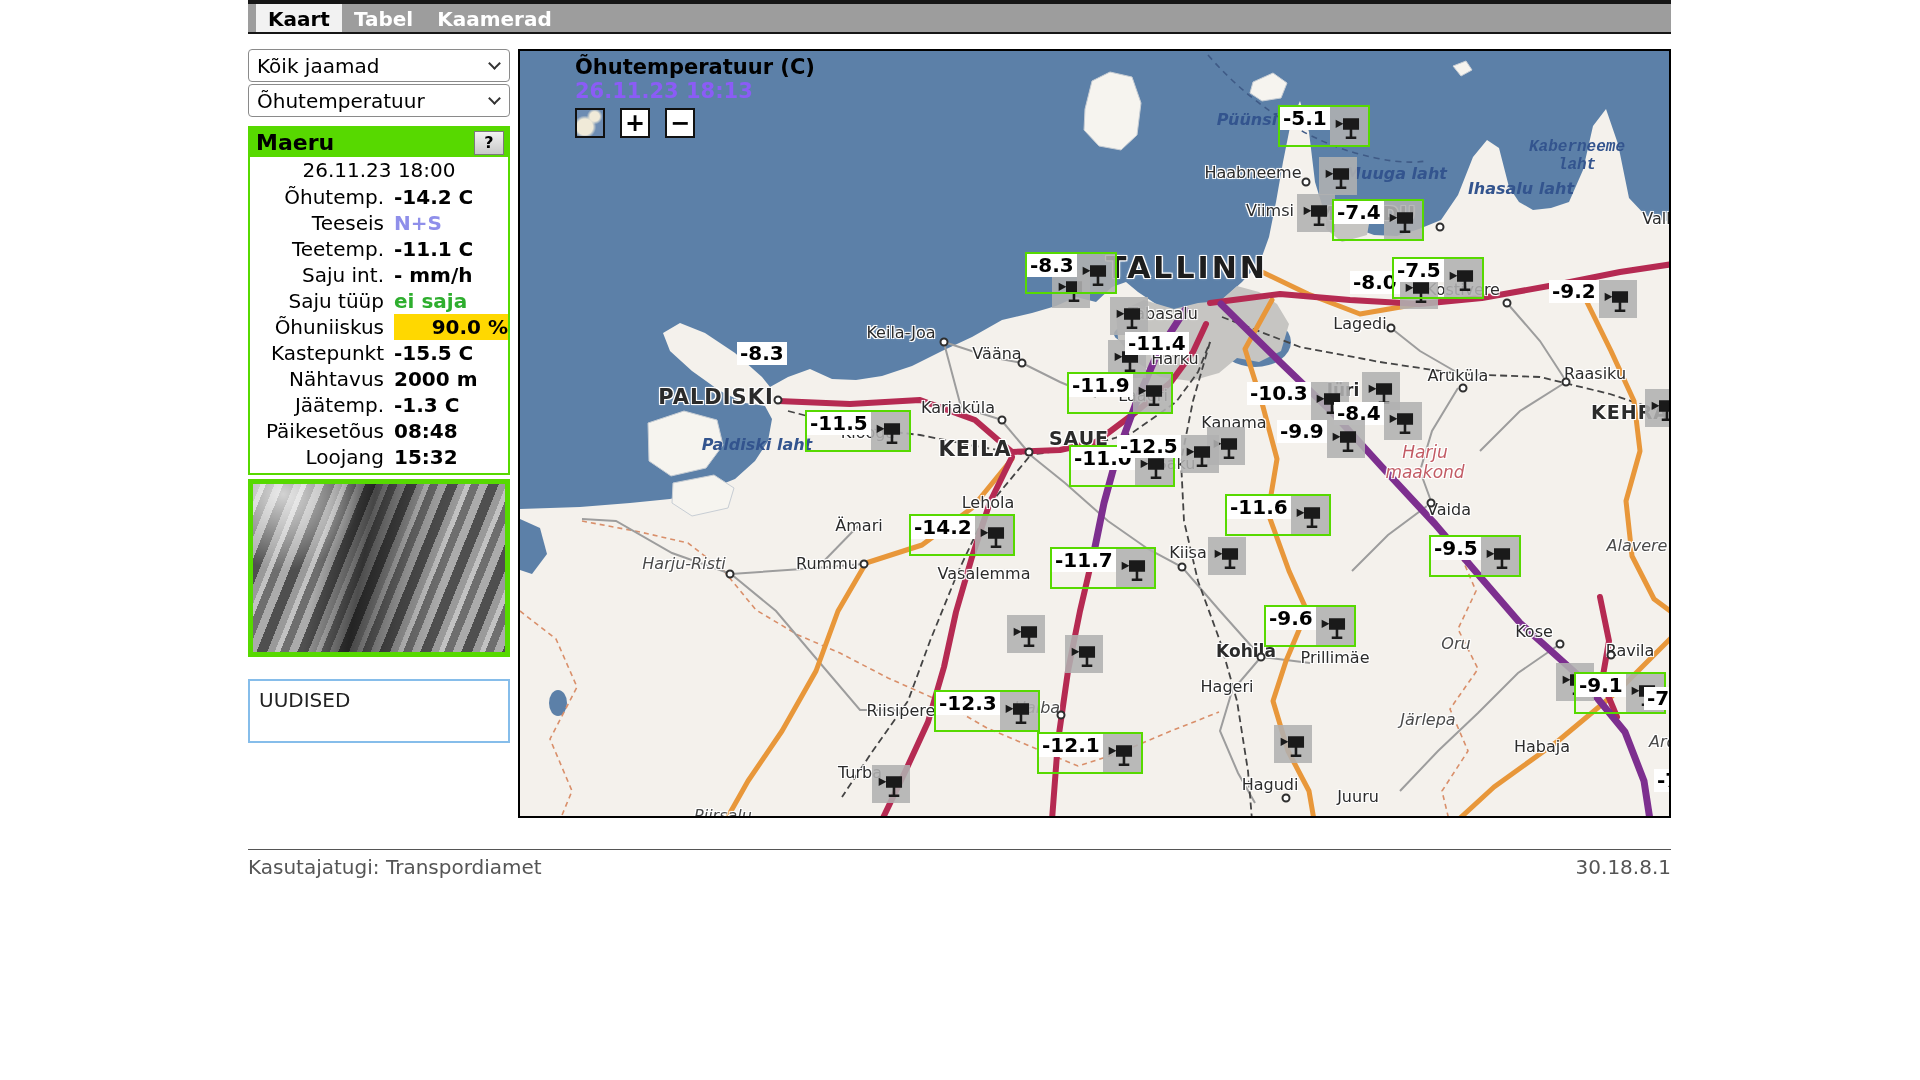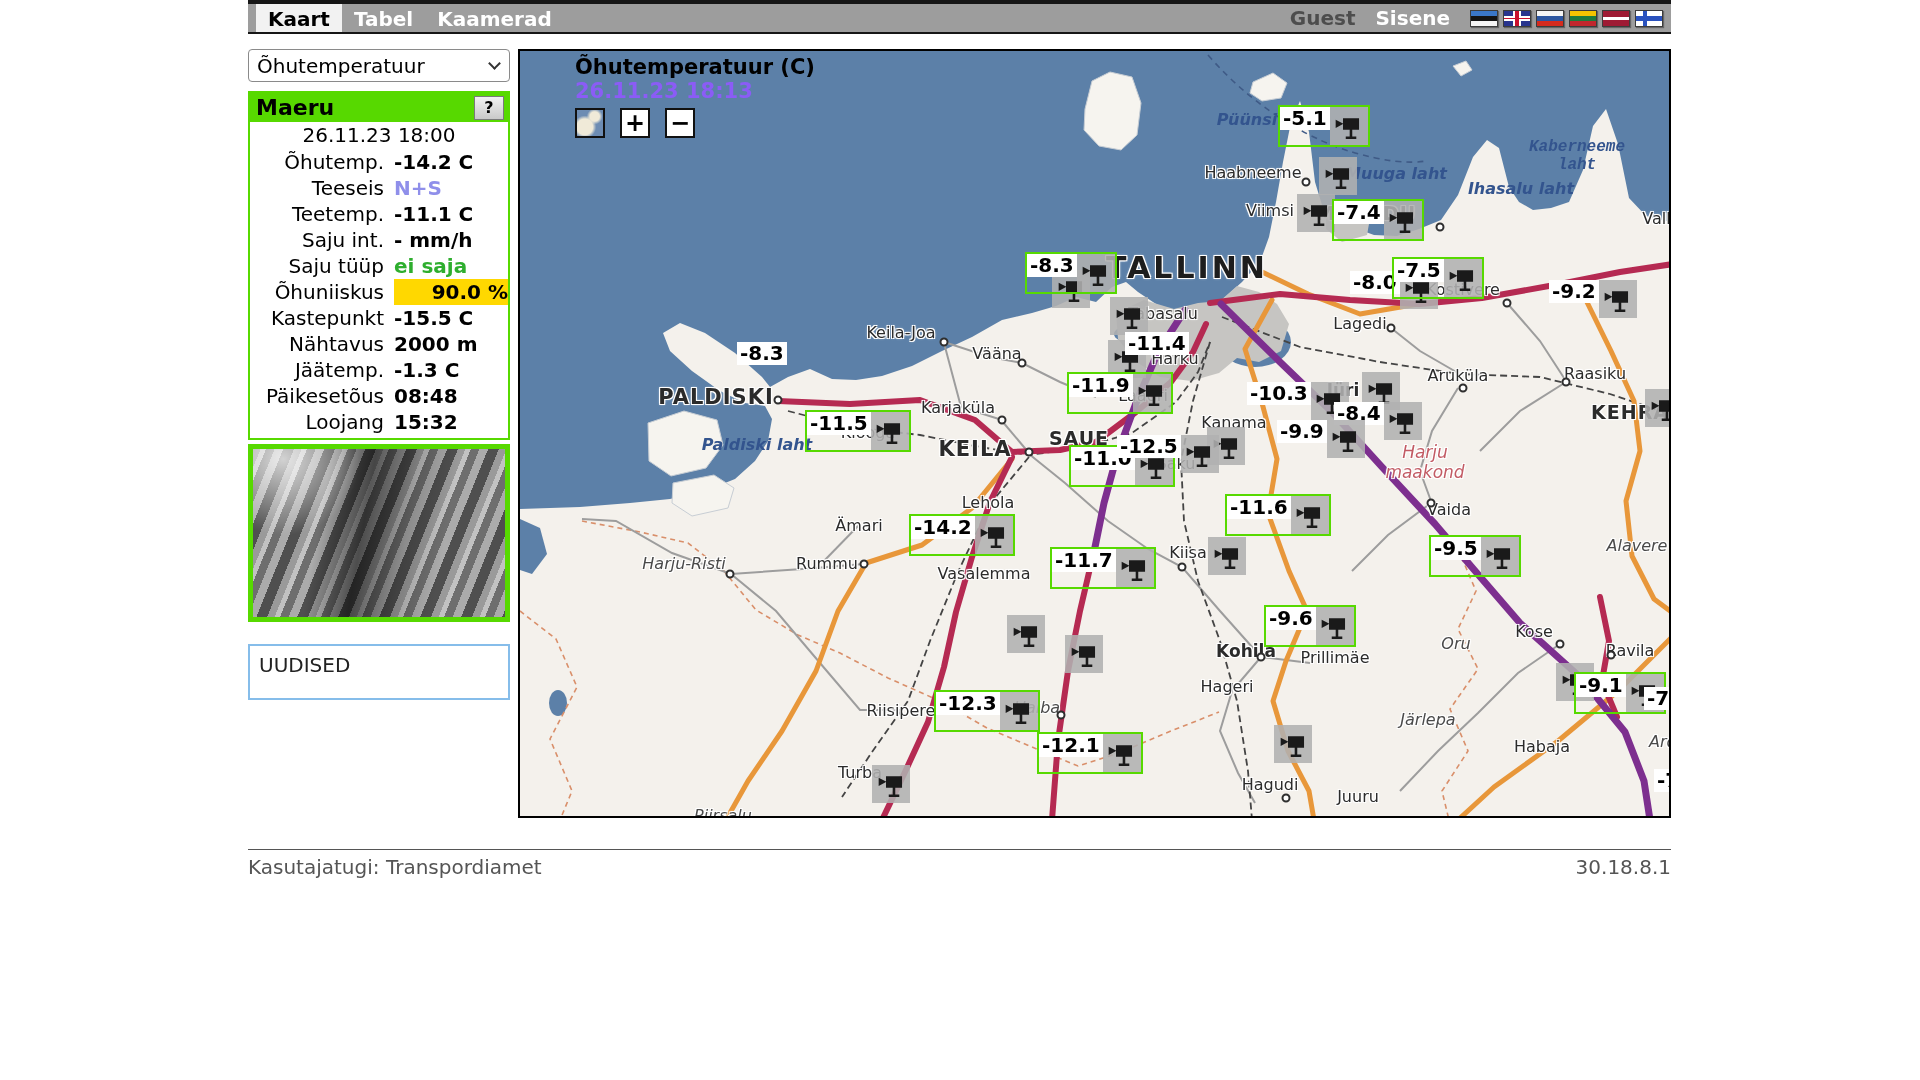--- a/index.html
+++ b/index.html
@@ -63,21 +63,21 @@
 
   
   #sidecam { margin-top:4px; height:178px; border:5px solid #57d900; background-color:#777;
     background-image:
       radial-gradient(circle at 12% 6%, rgba(255,255,255,.75), rgba(255,255,255,0) 28%),
       linear-gradient(100deg, rgba(0,0,0,0) 28%, rgba(0,0,0,.55) 44%, rgba(0,0,0,.18) 60%, rgba(0,0,0,0) 74%),
       repeating-linear-gradient(112deg, #9a9a9a 0 7px, #c2c2c2 7px 12px, #6e6e6e 12px 20px, #ababab 20px 28px, #4f4f4f 28px 38px),
       linear-gradient(180deg,#8a8a8a,#5f5f5f); }
 
   
-  #news { margin-top:22px; border:2px solid #86bdea; background:#fff; height:56px;
+  #news { margin-top:22px; border:2px solid #86bdea; background:#fff; height:64px;
     padding:7px 9px; font-size:20px; color:#222; }
 
   
   #map { position:relative; width:1153px; height:769px; border:2px solid #000;
     background:#f4f1ec; overflow:hidden; flex:none; cursor:grab; }
   #map svg.base { position:absolute; left:0; top:0; z-index:0; }
   #map-layers { position:absolute; inset:0; z-index:1; }
 
   #map-head { position:absolute; left:55px; top:4px; z-index:10; }
   #map-title { font-size:21px; font-weight:bold; color:#000; }
@@ -126,37 +126,31 @@
 </style>
 </head>
 <body>
 
 <div id="page">
 
   <div id="topnav">
     <div class="tab active">Kaart</div>
     <div class="tab">Tabel</div>
     <div class="tab">Kaamerad</div>
-    <div id="nav-right">
-      <span id="nav-user">Guest</span>
-      <span id="nav-login">Sisene</span>
-      <span id="flags">
-          <div class="flag flag-ee"></div>
-          <div class="flag flag-gb"></div>
-          <div class="flag flag-ru"></div>
-          <div class="flag flag-lt"></div>
-          <div class="flag flag-lv"></div>
-          <div class="flag flag-fi"></div>
-        </span>
-    </div>
   </div>
 
   <div id="content">
 
     <div id="sidebar">
+      <div class="selwrap">
+        <select>
+          <option>Kõik jaamad</option>
+        </select>
+        <span class="chev"></span>
+      </div>
       <div class="selwrap">
         <select>
           <option>Õhutemperatuur</option>
         </select>
         <span class="chev"></span>
       </div>
 
       <div id="panel">
         <div id="panel-head">
           <span class="name">Maeru</span>

